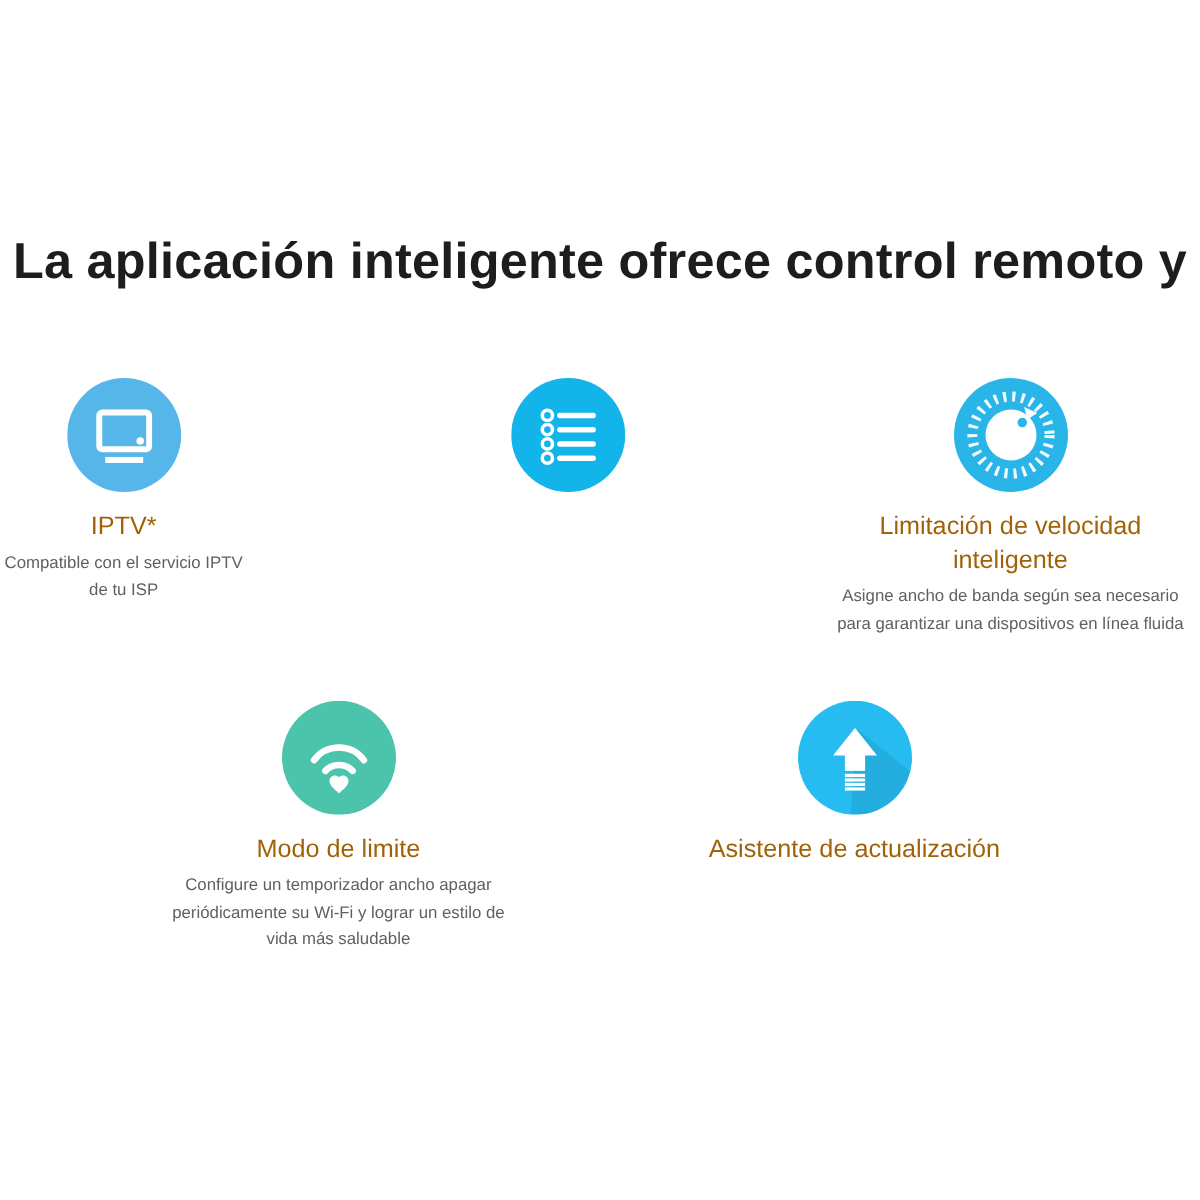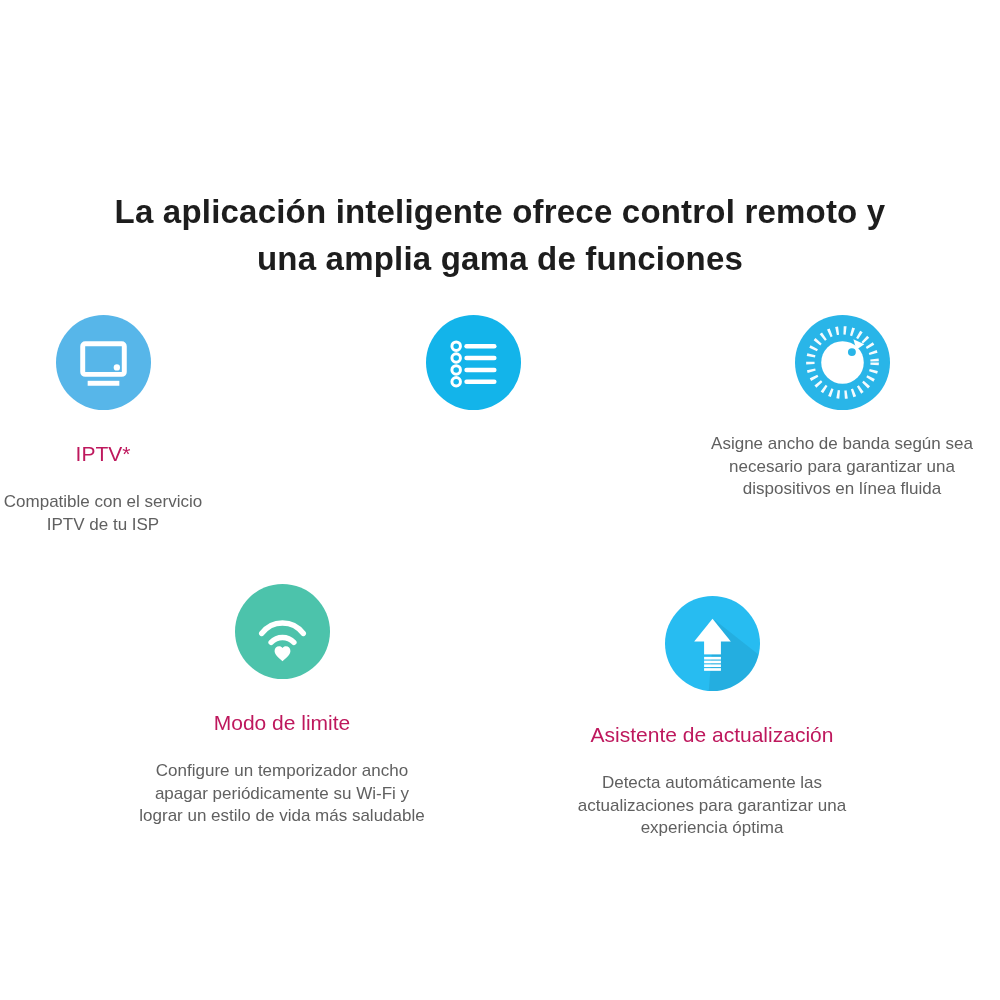--- a/index.html
+++ b/index.html
@@ -8,55 +8,55 @@
     background: #ffffff;
     position: relative;
     font-family: "Liberation Sans", sans-serif;
     overflow: hidden;
   }
   .page-title {
     position: absolute;
     top: 166px; left: 0;
     width: 1000px;
     text-align: center;
-    font-size: 33px;
+    font-size: 42px;
     line-height: 47px;
     font-weight: 700;
     color: #1d1d1d;
     letter-spacing: 0.2px;
   }
   .feature {
     position: absolute;
     text-align: center;
   }
   .icon-wrap { display: flex; justify-content: center; }
   svg.badge { width: 95px; height: 95px; display: block; }
   .f-title {
-    margin-top: 30px;
+    margin-top: 15px;
     font-size: 21px;
     line-height: 28px;
-    color: #be185d;
+    color: #a16207;
   }
   .f-desc {
-    margin-top: 23px;
-    font-size: 17px;
+    margin-top: 4px;
+    font-size: 14px;
     line-height: 22.5px;
     color: #606060;
   }
   
   .f1 { left: 3px;   top: 315px; width: 200px; }
   .f2 { left: 328px; top: 315px; width: 290px; }
   .f3 { left: 692px; top: 315px; width: 300px; }
   .f4 { left: 132px; top: 584px; width: 300px; }
-  .f5 { left: 557px; top: 596px; width: 310px; }
+  .f5 { left: 557px; top: 584px; width: 310px; }
 </style>
 </head>
 <body>
 
-<h1 class="page-title"><span>La aplicación inteligente ofrece control remoto y</span><br><span>una amplia gama de funciones</span></h1>
+<h1 class="page-title"><span>La aplicación inteligente ofrece control remoto y</span><br></h1>
 
 <div class="feature f1">
   <div class="icon-wrap">
     <svg class="badge" viewBox="0 0 96 96">
       <circle cx="48" cy="48" r="48" fill="#57b6e9"></circle>
       <rect x="27" y="29" width="42" height="31" rx="2.5" fill="none" stroke="#ffffff" stroke-width="5"></rect>
       <circle cx="61.5" cy="53" r="3.2" fill="#ffffff"></circle>
       <rect x="32" y="66.5" width="32" height="5" fill="#ffffff"></rect>
     </svg>
   </div>
@@ -87,20 +87,21 @@
 <div class="feature f3">
   <div class="icon-wrap">
     <svg class="badge" viewBox="0 0 96 96">
       <circle cx="48" cy="48" r="48" fill="#29b5e8"></circle>
       <circle cx="48" cy="48" r="32.5" fill="none" stroke="#ffffff" stroke-width="8.5" stroke-dasharray="2.6 5.1" opacity="0.95"></circle>
       <polygon points="59,24.5 70,29.5 62,35" fill="#ffffff"></polygon>
       <circle cx="48" cy="48" r="21.5" fill="#ffffff"></circle>
       <circle cx="57.5" cy="37.5" r="4" fill="#29b5e8"></circle>
     </svg>
   </div>
+  <div class="f-title">Limitación de velocidad inteligente</div>
   <div class="f-desc">Asigne ancho de banda según sea necesario para garantizar una dispositivos en línea fluida</div>
 </div>
 
 <div class="feature f4">
   <div class="icon-wrap">
     <svg class="badge" viewBox="0 0 96 96">
       <circle cx="48" cy="48" r="48" fill="#4cc3ab"></circle>
       <g stroke="#ffffff" stroke-width="5.5" fill="none" stroke-linecap="round">
         <path d="M27 50 A 26 26 0 0 1 69 50"></path>
         <path d="M36.5 59 A 16 16 0 0 1 59.5 59"></path>
@@ -126,14 +127,13 @@
       <rect x="39.5" y="45" width="17" height="14" fill="#ffffff"></rect>
       <g fill="#ffffff">
         <rect x="39.5" y="61.5" width="17" height="2.7"></rect>
         <rect x="39.5" y="65.3" width="17" height="2.7"></rect>
         <rect x="39.5" y="69.1" width="17" height="2.7"></rect>
         <rect x="39.5" y="72.9" width="17" height="2.7"></rect>
       </g>
     </svg>
   </div>
   <div class="f-title">Asistente de actualización</div>
-  <div class="f-desc">Detecta automáticamente las actualizaciones para garantizar una experiencia óptima</div>
 </div>
 
 </body></html>

